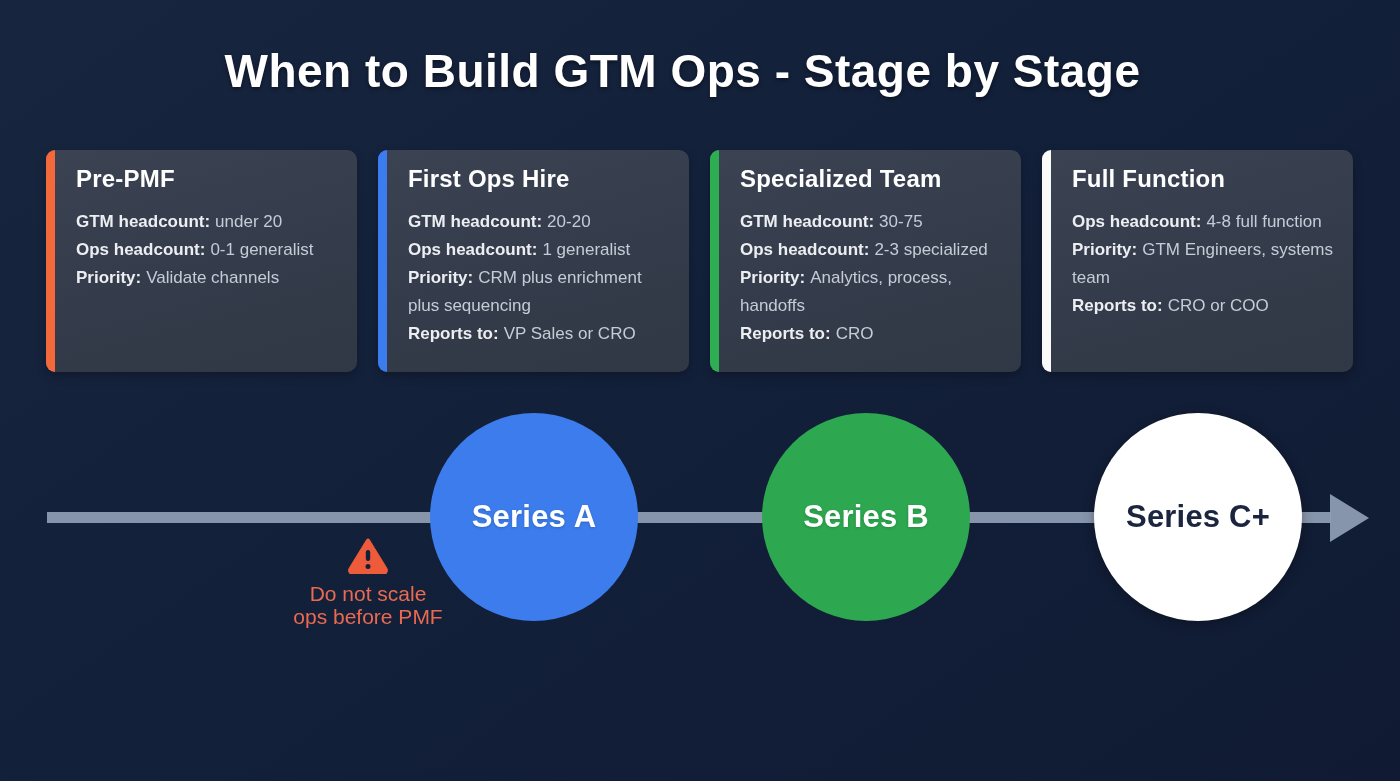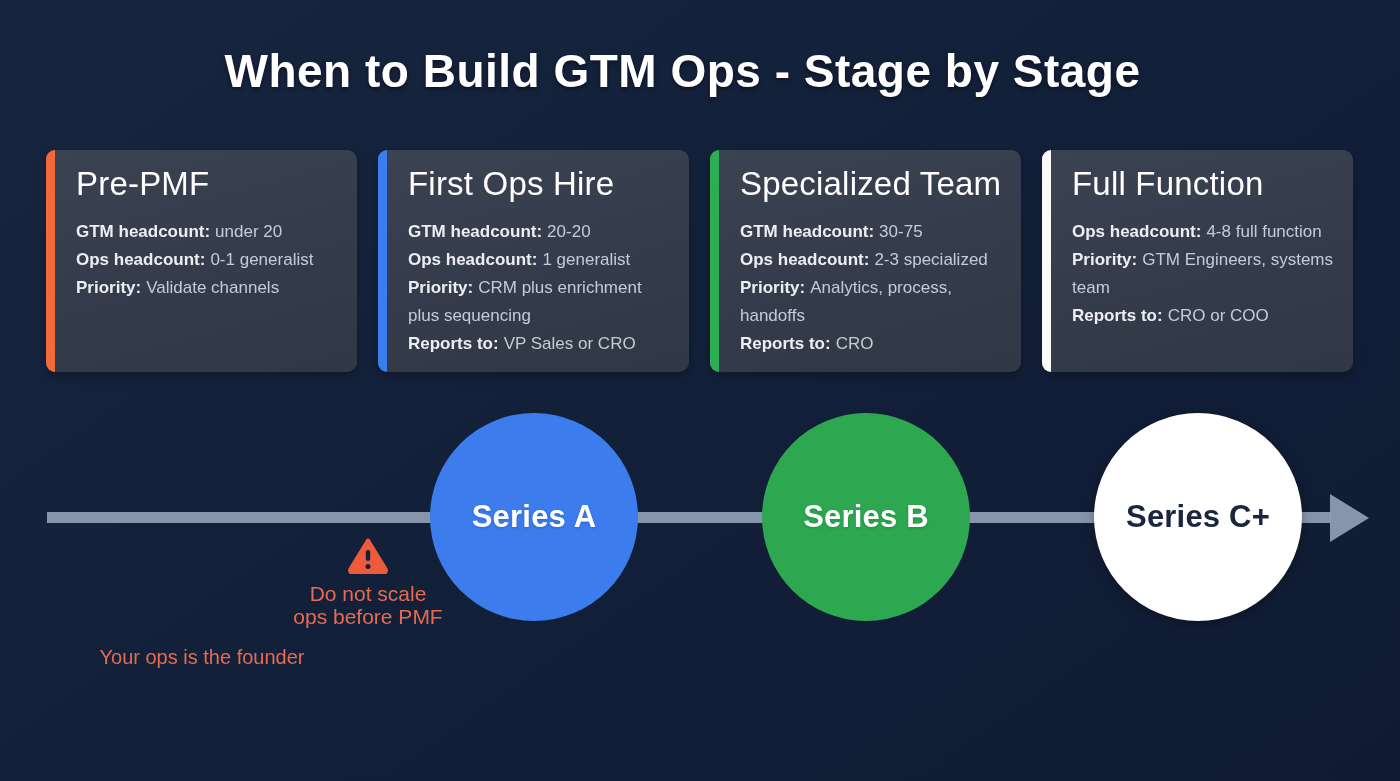--- a/index.html
+++ b/index.html
@@ -46,22 +46,22 @@
     left: 0; top: 0; bottom: 0;
     width: 9px;
     border-radius: 10px 0 0 10px;
   }
   .card-body {
     position: absolute;
     left: 30px; right: 12px; top: 15px;
   }
   .card-title {
     color: #FFFFFF;
-    font-size: 33px;
-    font-weight: normal;
+    font-size: 24px;
+    font-weight: bold;
     letter-spacing: 0.2px;
     margin-bottom: 15px;
   }
   .card-row {
     font-size: 17px;
     line-height: 28px;
     color: #C6CCD6;
   }
   .card-row .row-label {
     color: #ECEEF2;
@@ -233,16 +233,15 @@
         <path d="M20 2.5 L37.5 31 a2.6 2.6 0 0 1 -2.2 4 H4.7 a2.6 2.6 0 0 1 -2.2 -4 Z" fill="#EE5B3B" stroke="#EE5B3B" stroke-width="4" stroke-linejoin="round"></path>
         <rect x="17.8" y="12" width="4.4" height="11" rx="2.2" fill="#14203A"></rect>
         <circle cx="20" cy="28.5" r="2.5" fill="#14203A"></circle>
       </svg>
     </span>
     <div class="note-line">Do not scale</div>
     <div class="note-line">ops before PMF</div>
   </div>
 
   <div class="seed-note">
-    <div class="note-line">Your ops is the founder</div>
   </div>
 
 </div>
 
 </body></html>

